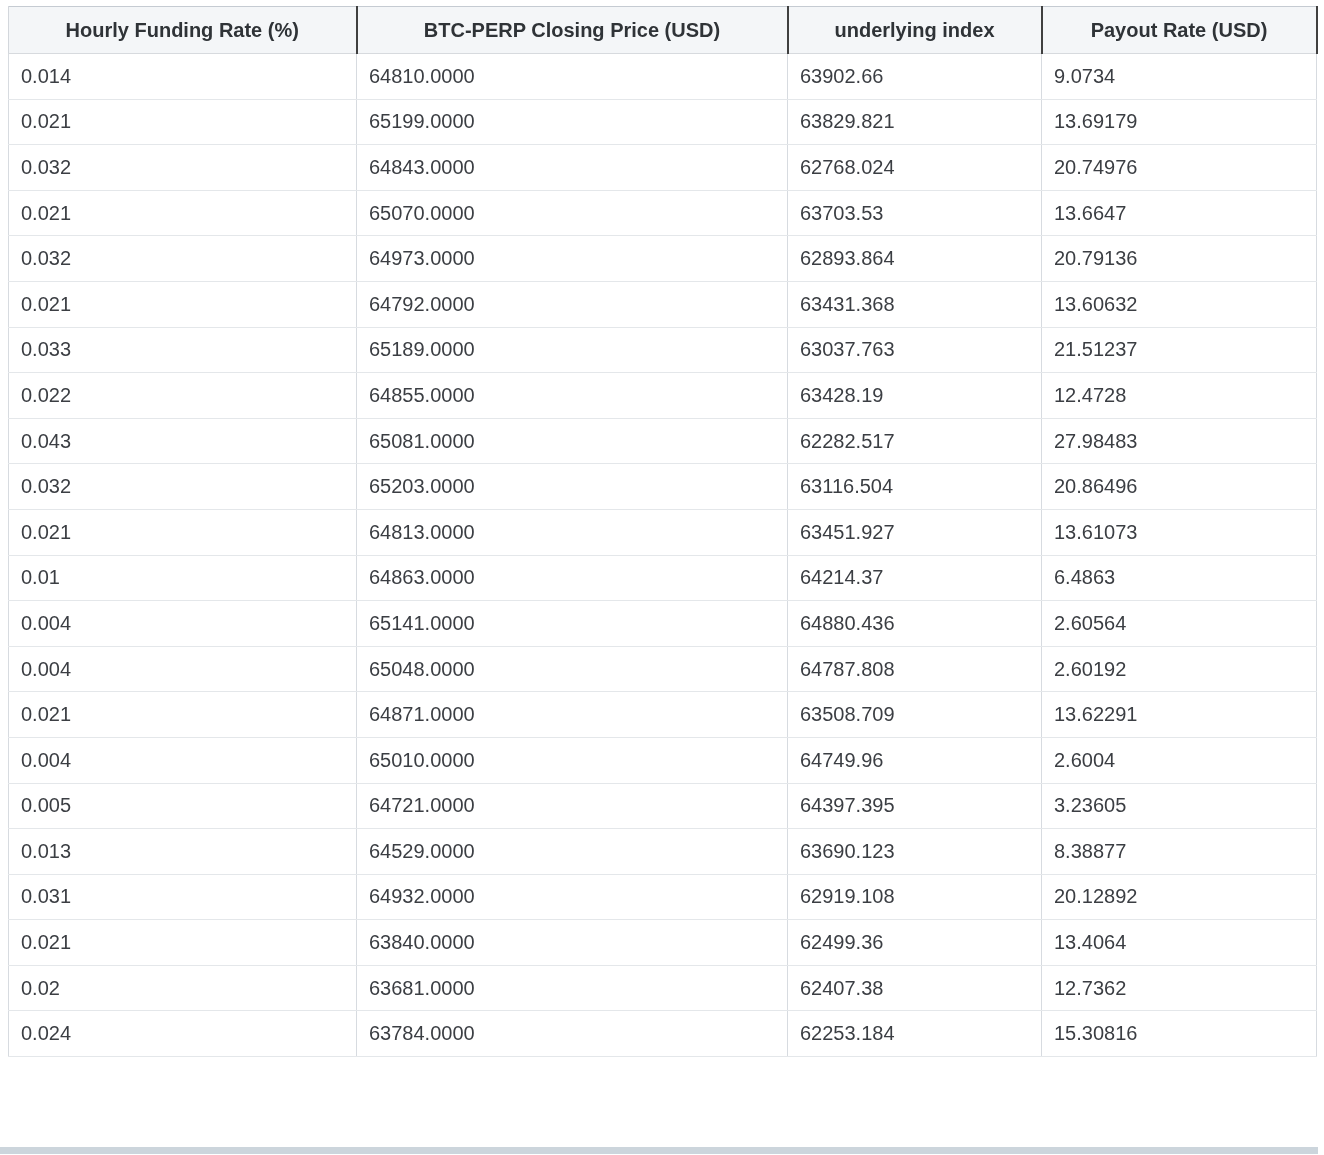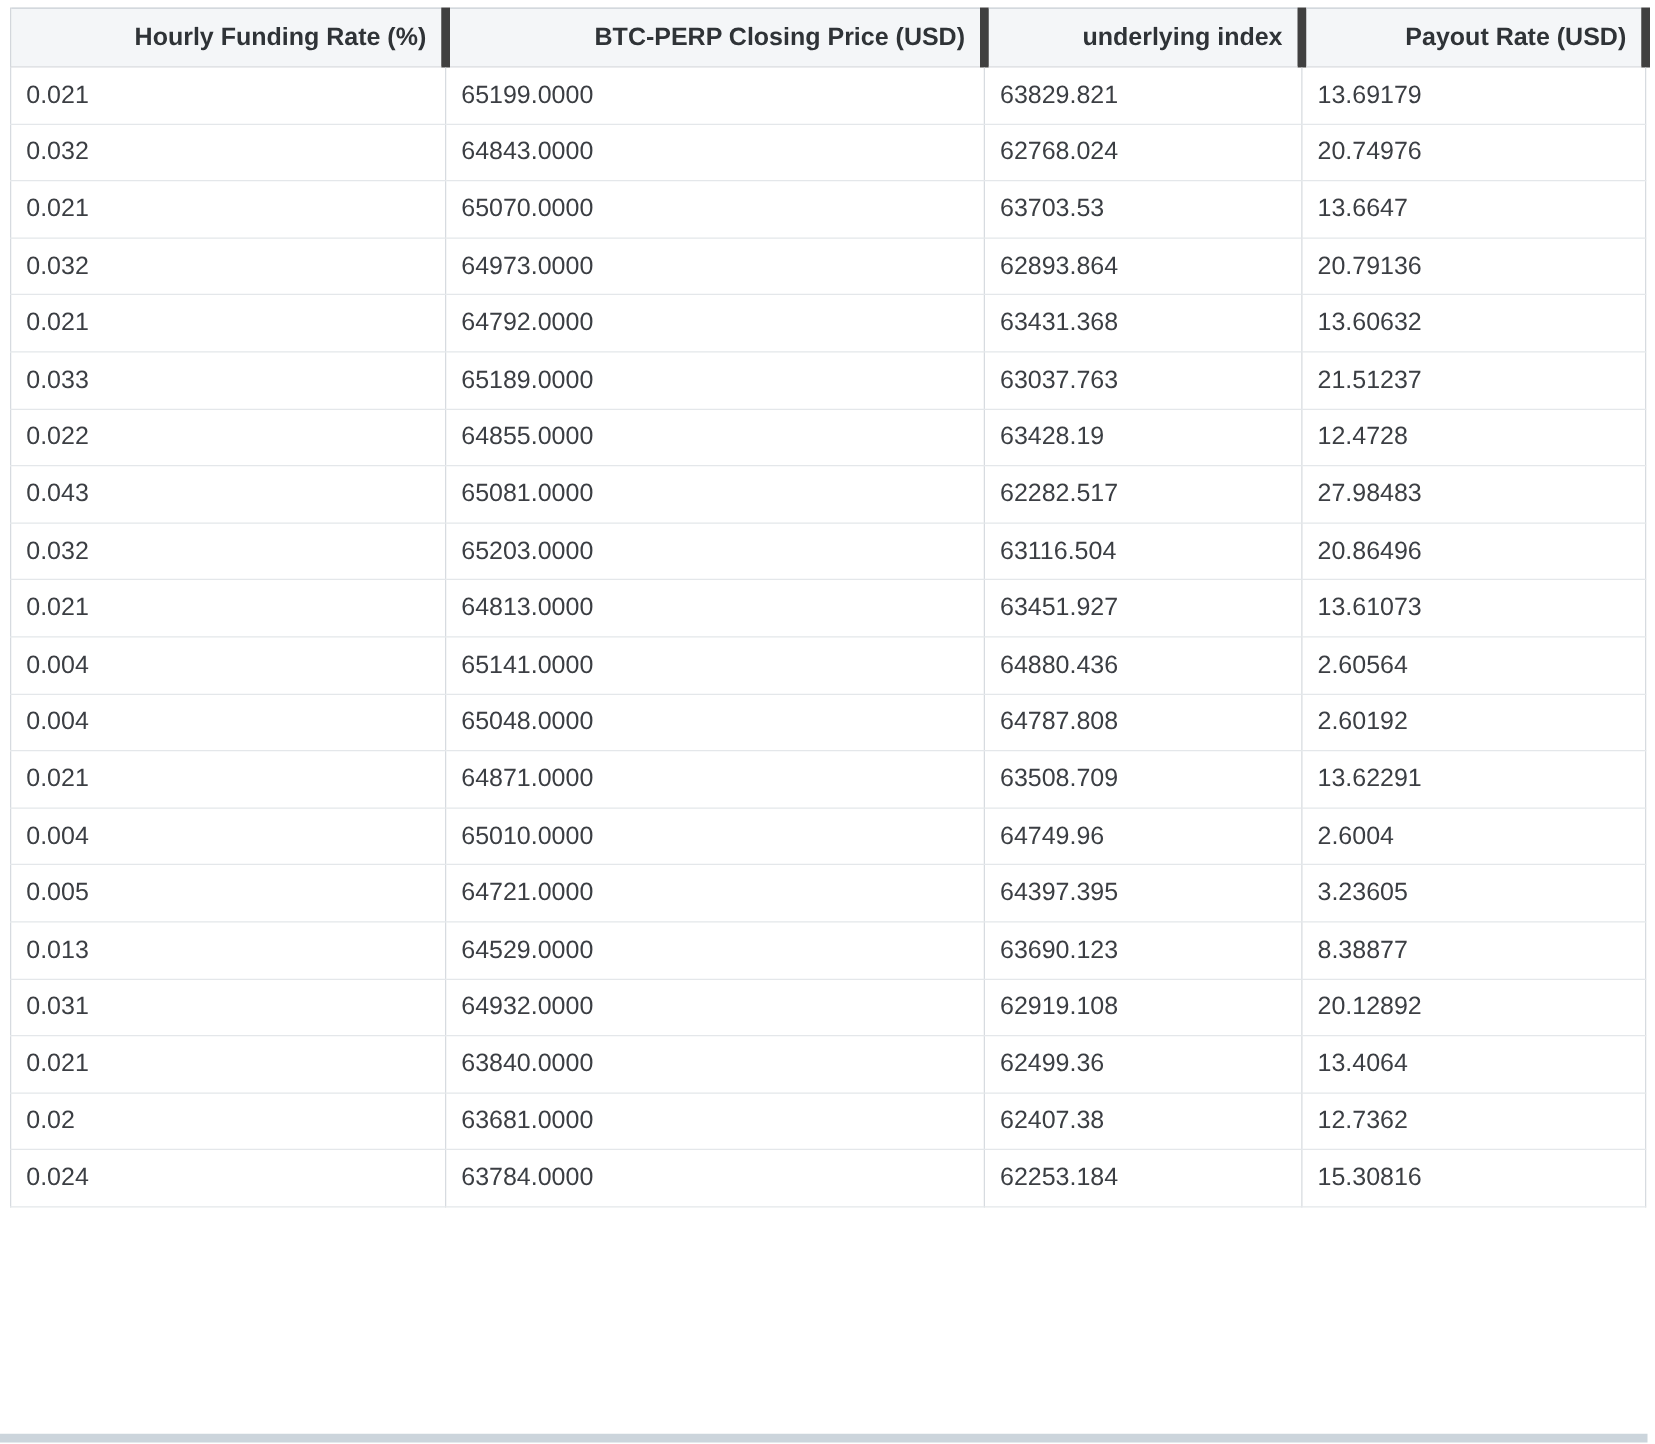--- a/index.html
+++ b/index.html
@@ -26,27 +26,27 @@
   table.data-table col.c1 { width: 348px; }
   table.data-table col.c2 { width: 431px; }
   table.data-table col.c3 { width: 254px; }
   table.data-table col.c4 { width: 275px; }
 
   thead tr { height: 47px; }
   tbody tr { height: 45.6px; }
 
   th {
     background: #f4f6f8;
-    text-align: right;
+    text-align: center;
     font-size: 20px;
     font-weight: 600;
     color: #2f3337;
     padding: 0 12px;
     border-left: 1px solid #d3d7dc;
-    border-right: 7px solid #404040;
+    border-right: 2px solid #404040;
     border-bottom: 1px solid #d7dade;
     vertical-align: middle;
     white-space: nowrap;
     overflow: hidden;
   }
   td {
     background: #ffffff;
     font-size: 20px;
     font-weight: 400;
     color: #3b3e43;
@@ -82,20 +82,26 @@
     <thead>
       <tr>
           <th>Hourly Funding Rate (%)</th>
           <th>BTC-PERP Closing Price (USD)</th>
           <th>underlying index</th>
           <th>Payout Rate (USD)</th>
         </tr>
     </thead>
     <tbody>
         <tr>
+          <td>0.014</td>
+          <td>64810.0000</td>
+          <td>63902.66</td>
+          <td>9.0734</td>
+        </tr>
+        <tr>
           <td>0.021</td>
           <td>65199.0000</td>
           <td>63829.821</td>
           <td>13.69179</td>
         </tr>
         <tr>
           <td>0.032</td>
           <td>64843.0000</td>
           <td>62768.024</td>
           <td>20.74976</td>
@@ -142,20 +148,26 @@
           <td>63116.504</td>
           <td>20.86496</td>
         </tr>
         <tr>
           <td>0.021</td>
           <td>64813.0000</td>
           <td>63451.927</td>
           <td>13.61073</td>
         </tr>
         <tr>
+          <td>0.01</td>
+          <td>64863.0000</td>
+          <td>64214.37</td>
+          <td>6.4863</td>
+        </tr>
+        <tr>
           <td>0.004</td>
           <td>65141.0000</td>
           <td>64880.436</td>
           <td>2.60564</td>
         </tr>
         <tr>
           <td>0.004</td>
           <td>65048.0000</td>
           <td>64787.808</td>
           <td>2.60192</td>

